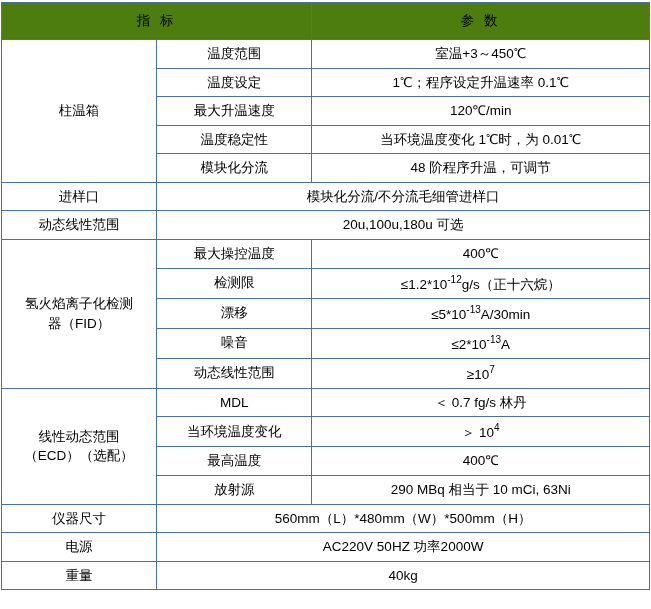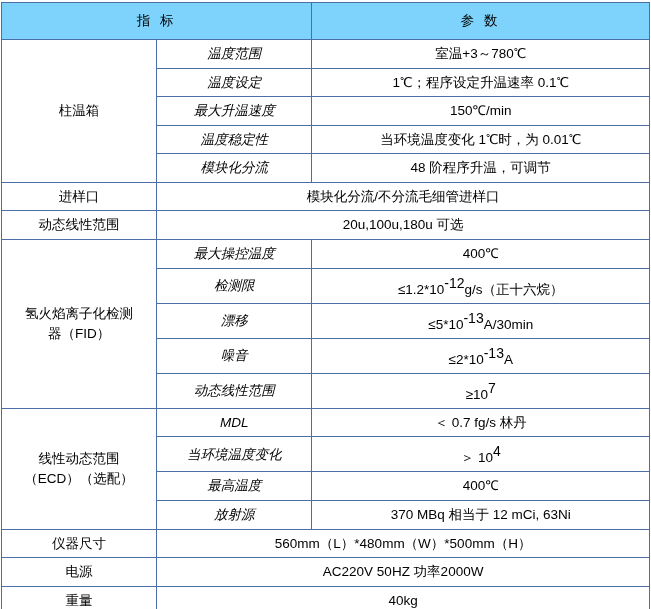--- a/index.html
+++ b/index.html
@@ -22,41 +22,40 @@
   table.spec td, table.spec th {
     border: 1px solid #4a6fa5;
     text-align: center;
     vertical-align: middle;
     font-size: 13.5px;
     padding: 4px 2px;
     line-height: 1.45;
     font-weight: normal;
   }
   .hdr td {
-    background: #7dd3fc;
+    background: #4d7c0f;
     font-weight: bold;
     font-size: 15px;
     letter-spacing: 3px;
     height: 28px;
   }
   .rowlabel {
     font-size: 14px;
   }
   .subitem {
     font-size: 13.5px;
-    font-style: italic;
   }
   .val {
     font-size: 13.5px;
   }
   .c1 { width: 155px; }
   .c2 { width: 155px; }
   .c3 { width: 337px; }
   sup {
-    font-size: 14px;
+    font-size: 10px;
     vertical-align: super;
   }
   .tall { height: 30px; }
 </style>
 </head>
 <body>
 
 <table class="spec">
   <colgroup>
     <col class="c1">
@@ -65,29 +64,29 @@
   </colgroup>
   <tbody>
     <tr class="hdr">
       <td colspan="2">指 标</td>
       <td>参 数</td>
     </tr>
 
     <tr>
       <td class="rowlabel tall" rowspan="5">柱温箱</td>
       <td class="subitem">温度范围</td>
-      <td class="val">室温+3～780℃</td>
+      <td class="val">室温+3～450℃</td>
     </tr>
     <tr>
       <td class="subitem">温度设定</td>
       <td class="val">1℃；程序设定升温速率 0.1℃</td>
     </tr>
     <tr>
       <td class="subitem">最大升温速度</td>
-      <td class="val">150℃/min</td>
+      <td class="val">120℃/min</td>
     </tr>
     <tr>
       <td class="subitem">温度稳定性</td>
       <td class="val">当环境温度变化 1℃时，为 0.01℃</td>
     </tr>
     <tr>
       <td class="subitem">模块化分流</td>
       <td class="val">48 阶程序升温，可调节</td>
     </tr>
 
@@ -137,21 +136,21 @@
     <tr>
       <td class="subitem">当环境温度变化</td>
       <td class="val">＞ 10<sup>4</sup></td>
     </tr>
     <tr>
       <td class="subitem">最高温度</td>
       <td class="val">400℃</td>
     </tr>
     <tr>
       <td class="subitem">放射源</td>
-      <td class="val">370 MBq 相当于 12 mCi, 63Ni</td>
+      <td class="val">290 MBq 相当于 10 mCi, 63Ni</td>
     </tr>
 
     <tr>
       <td class="rowlabel">仪器尺寸</td>
       <td class="val" colspan="2">560mm（L）*480mm（W）*500mm（H）</td>
     </tr>
 
     <tr>
       <td class="rowlabel">电源</td>
       <td class="val" colspan="2">AC220V  50HZ  功率2000W</td>

